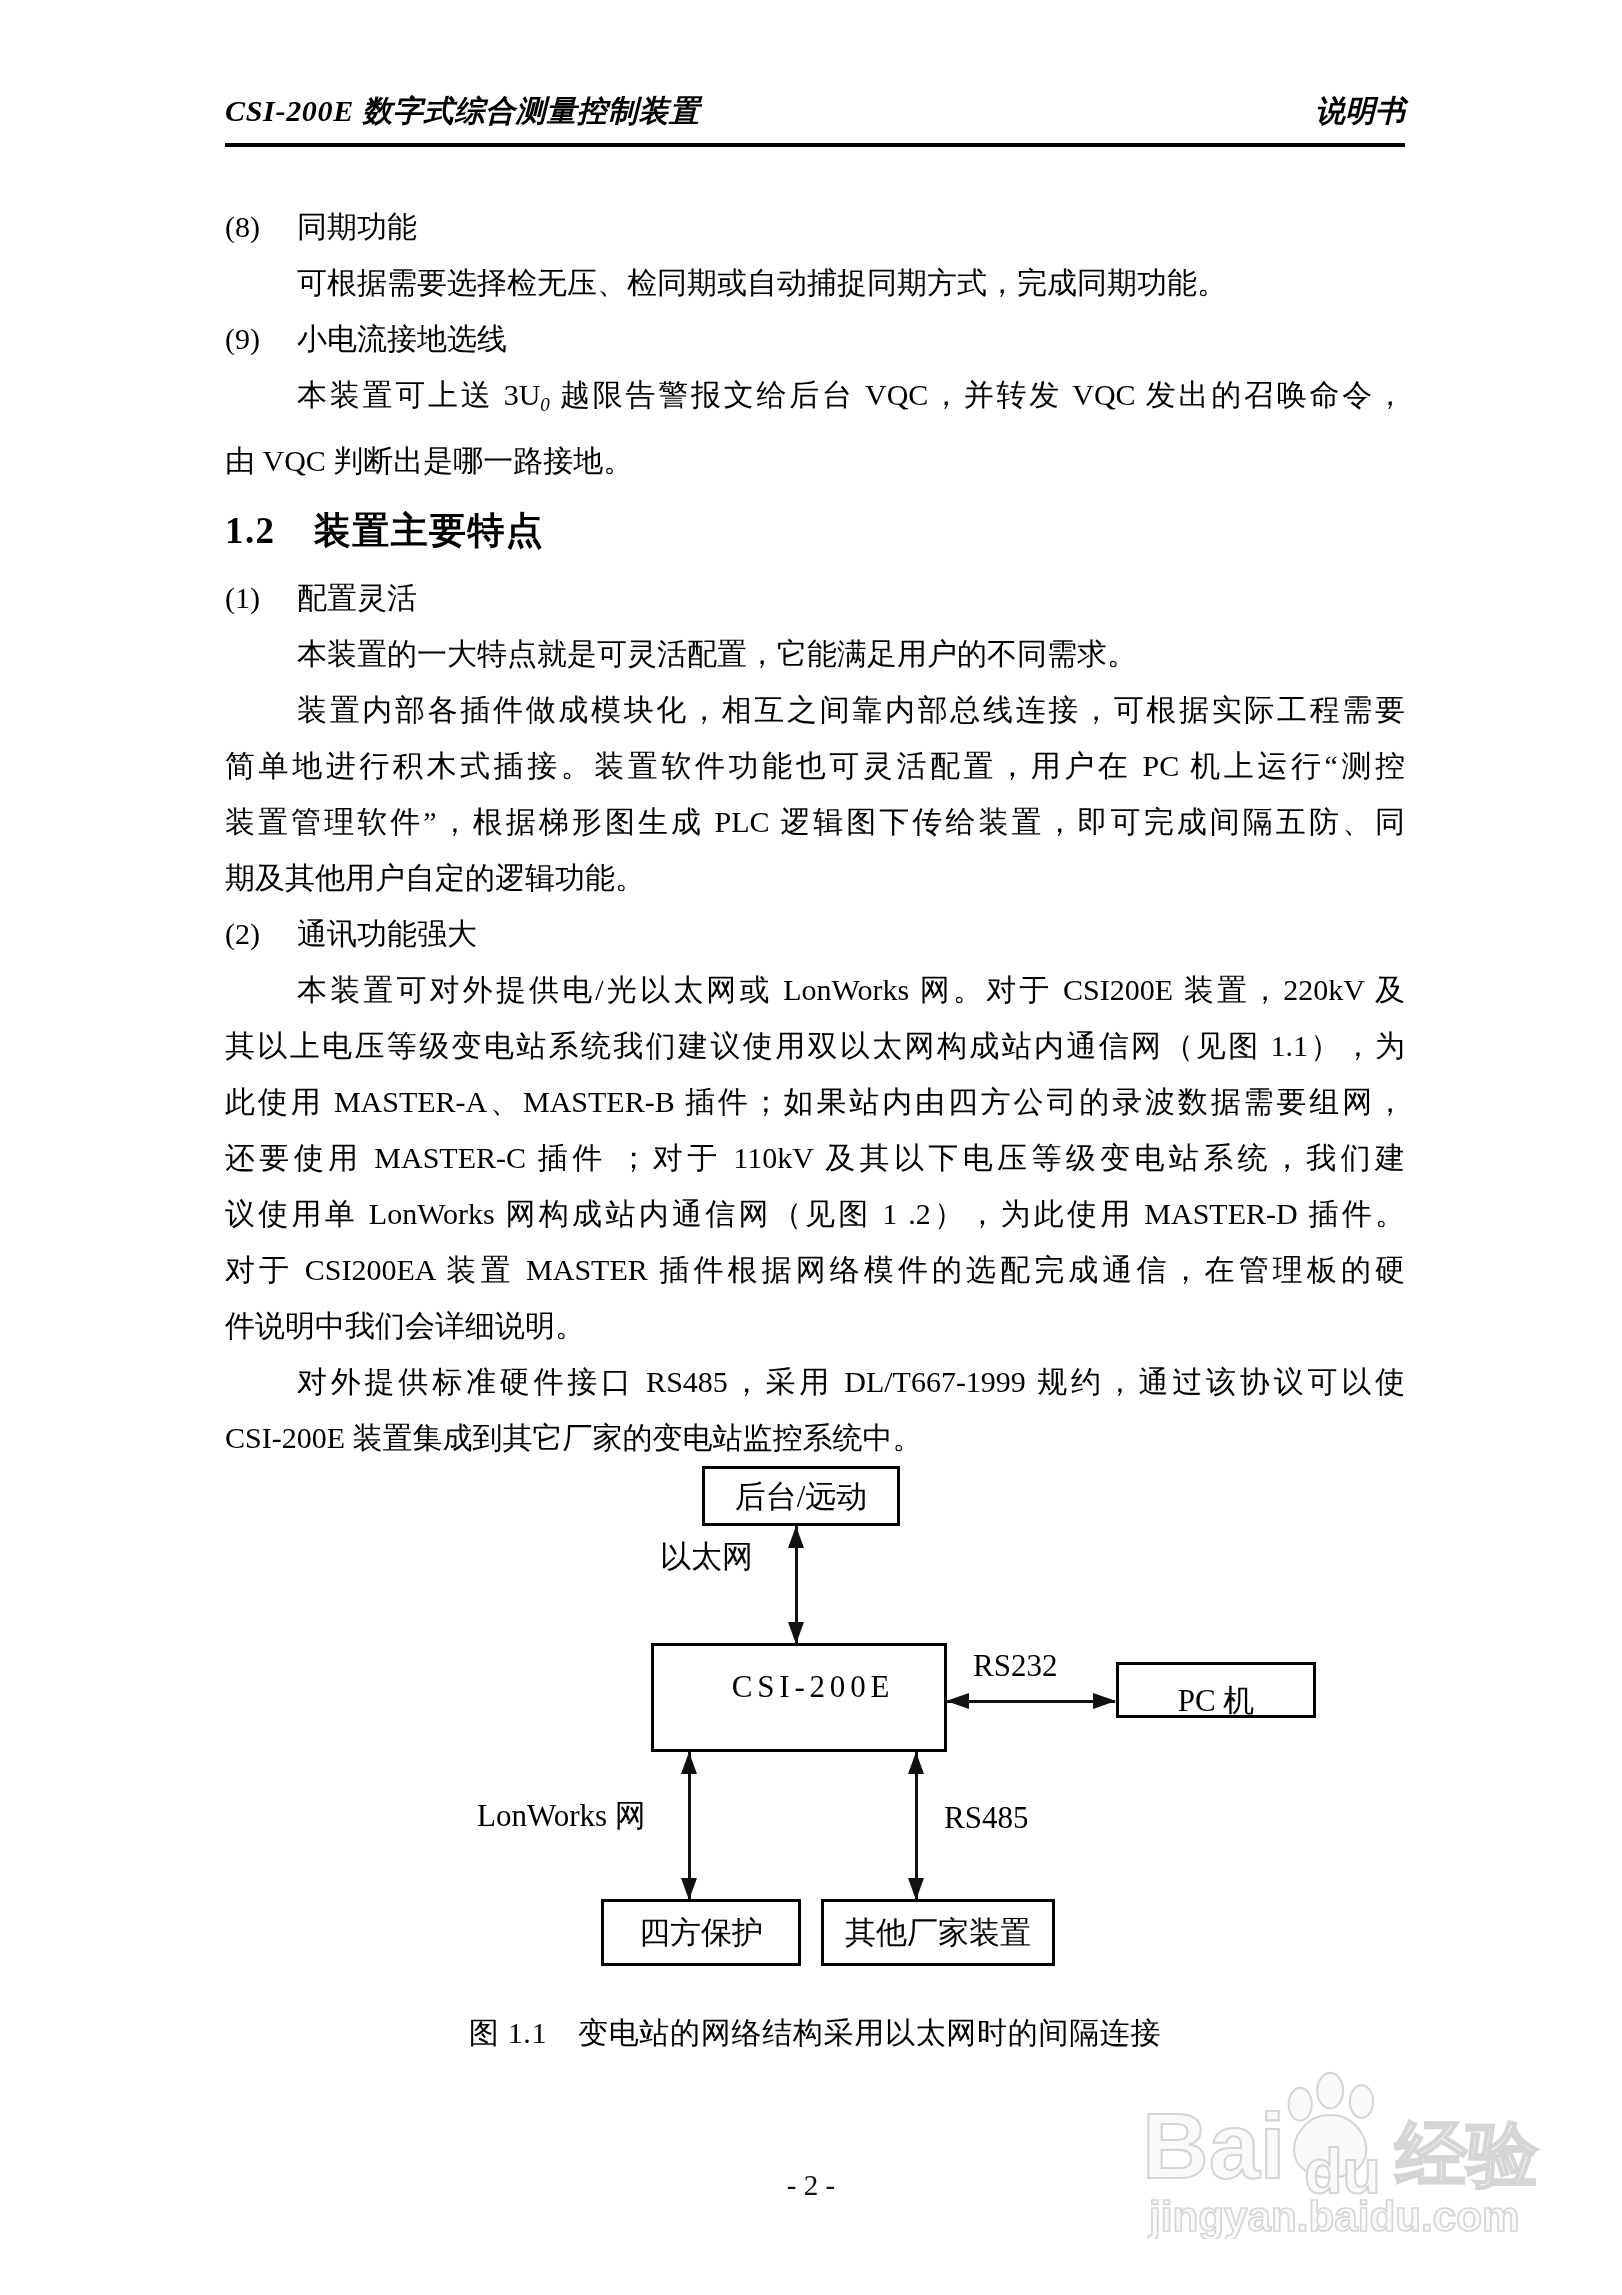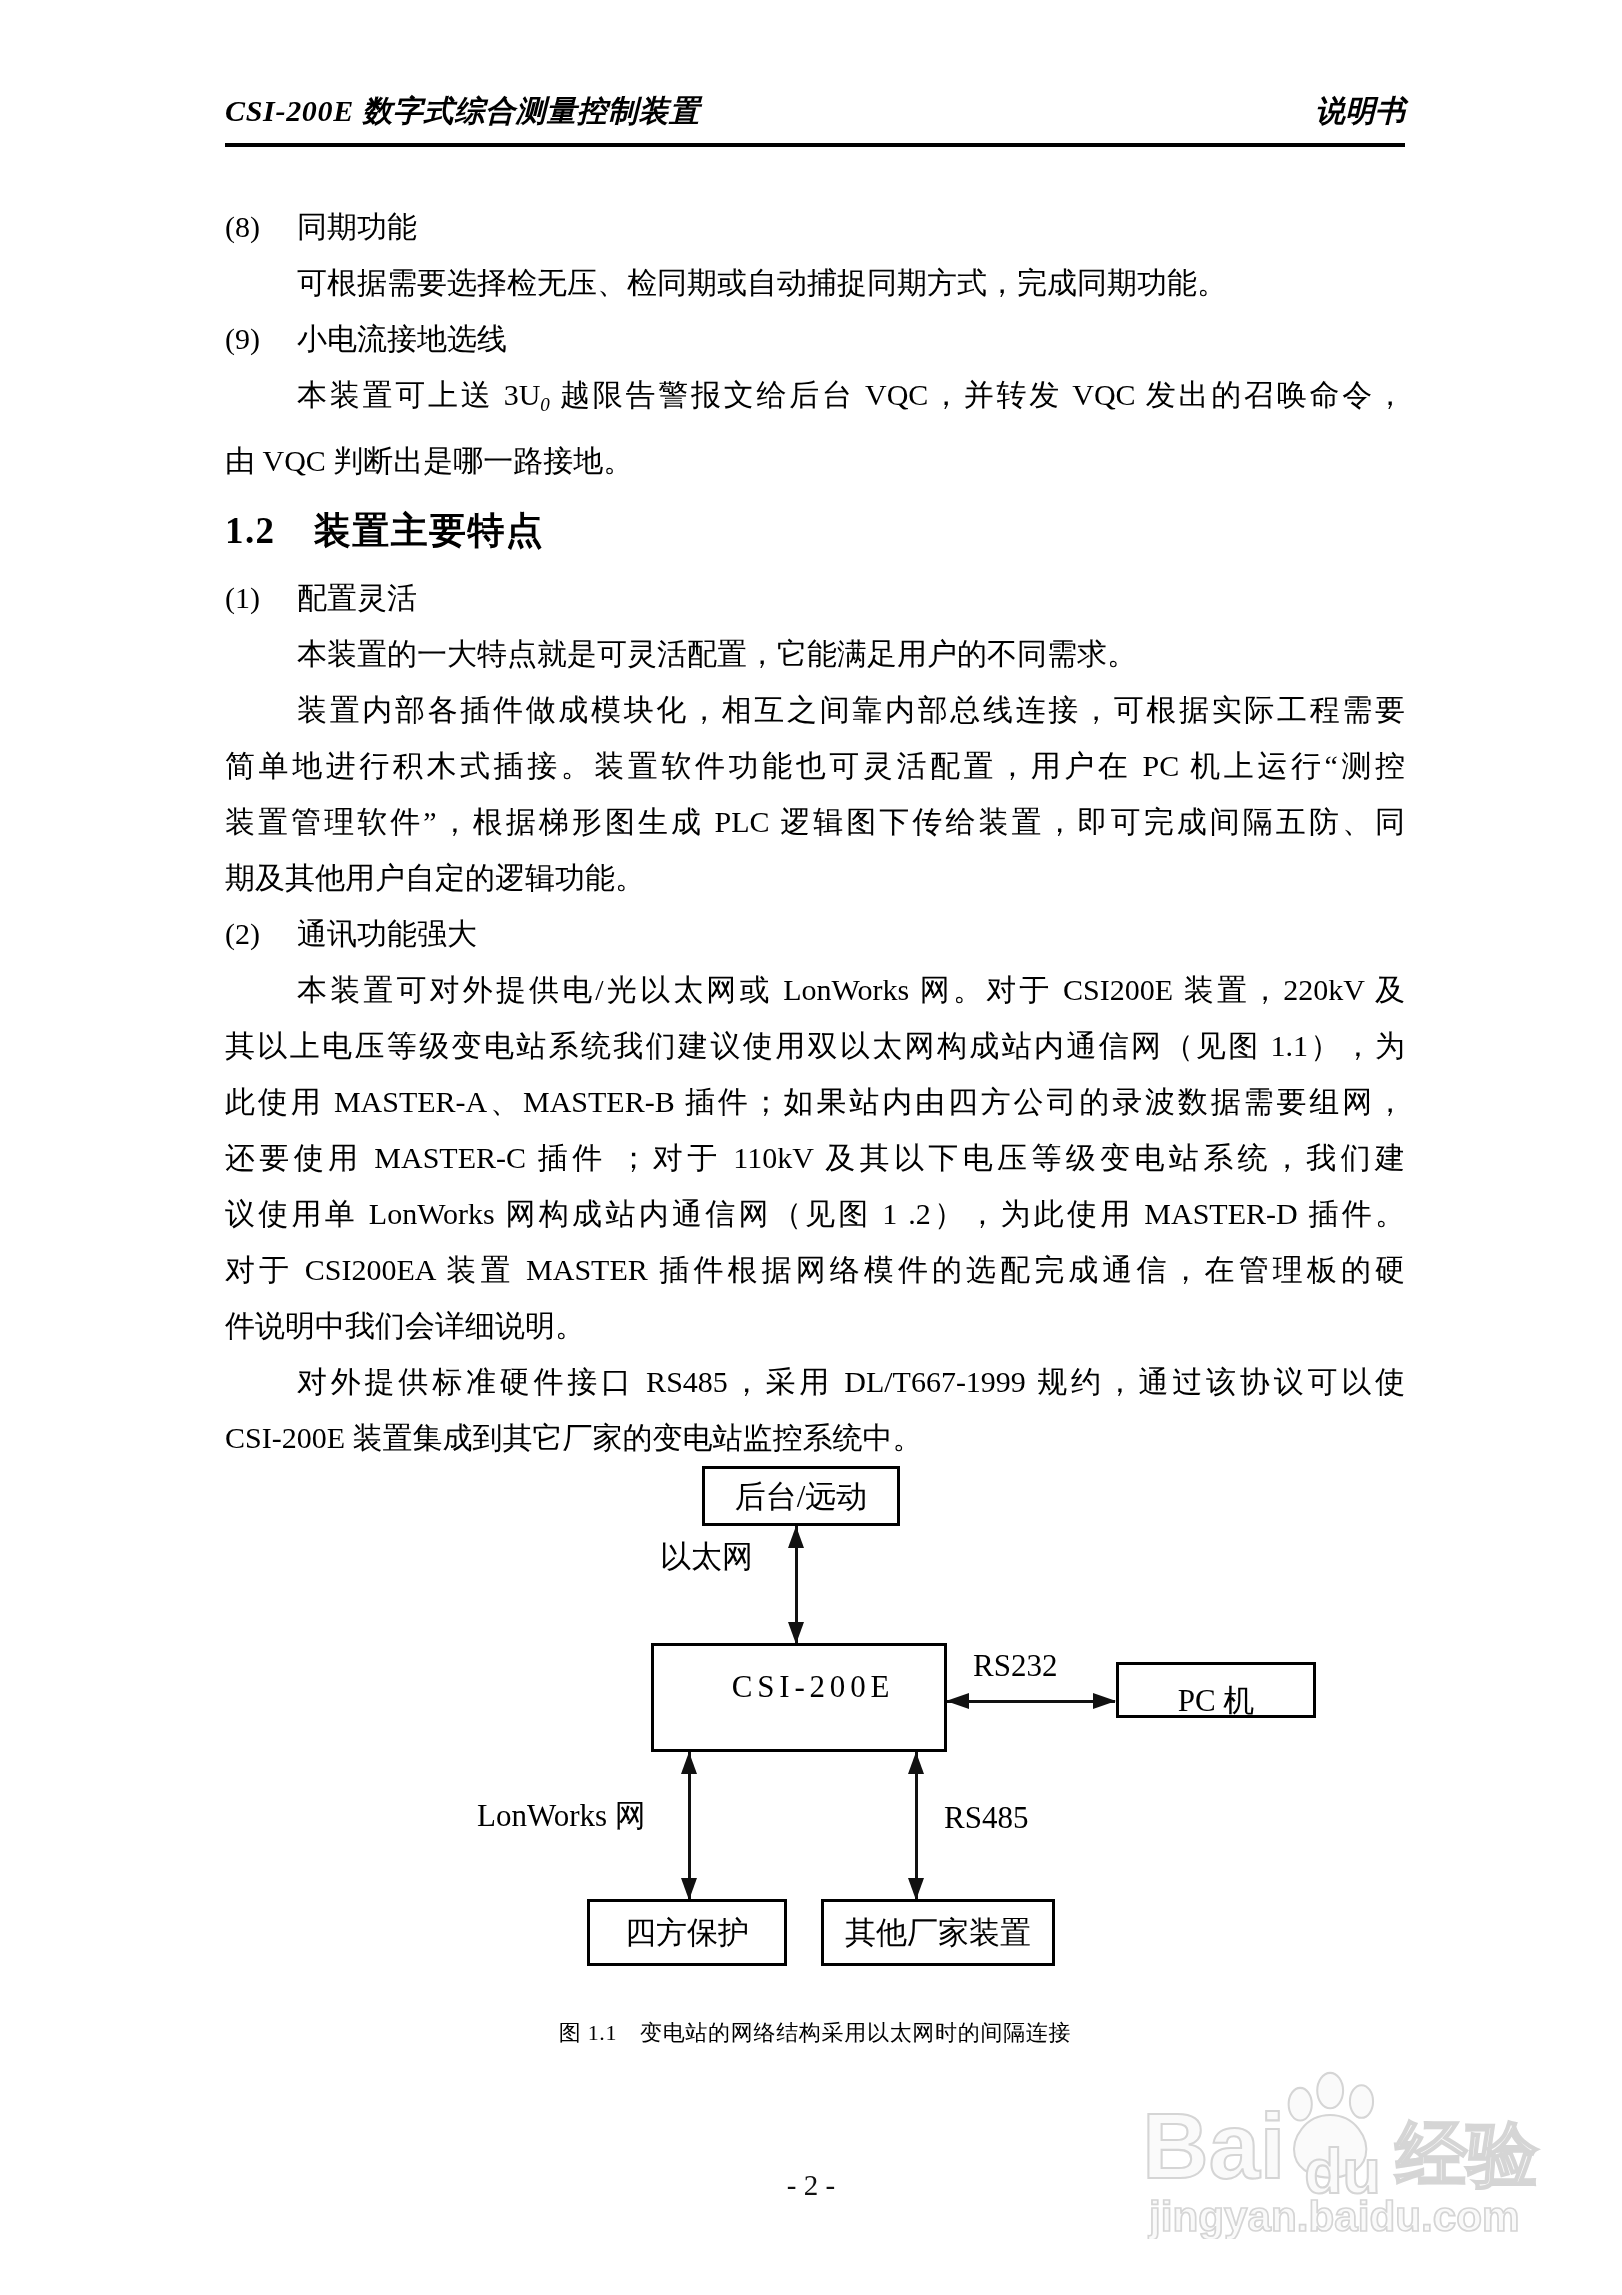--- a/index.html
+++ b/index.html
@@ -20,21 +20,21 @@
   .seg-it{}
   .seg-sub{font-style:italic;font-size:19px;vertical-align:-5.5px;}
   
   .diagram{position:relative;margin:0 217px 0 225px;width:1180px;height:600px;}
   .dbox{position:absolute;border:3.4px solid #000;background:#fff;text-align:center;
         font-size:31px;box-sizing:border-box;}
   .node-backstage{left:477px;top:0;width:198px;height:60px;line-height:55px;}
   .node-device{left:426px;top:177px;width:296px;height:109px;}
   .node-device .dlabel{display:block;padding-top:23px;font-size:31px;letter-spacing:4.8px;padding-left:28px;}
   .node-pc{left:891px;top:196px;width:200px;height:56px;line-height:72px;}
-  .node-sifang{left:362px;top:433px;width:200px;height:67px;line-height:61px;}
+  .node-sifang{left:376px;top:433px;width:200px;height:67px;line-height:61px;}
   .node-other{left:596px;top:433px;width:234px;height:67px;line-height:61px;}
   .elabel{position:absolute;font-size:31px;line-height:34px;}
   .lbl-ethernet{left:429px;top:74px;width:99px;text-align:right;}
   .lbl-rs232{left:748px;top:183px;}
   .lbl-lonworks{left:252px;top:333px;width:184px;}
   .lbl-rs485{left:719px;top:335px;}
   
   .varrow{position:absolute;width:2.7px;background:#111;}
   .varrow:before,.varrow:after{content:"";position:absolute;left:-7.5px;border-left:8.9px solid transparent;
         border-right:8.9px solid transparent;}
@@ -43,21 +43,21 @@
   .arr-eth{left:570px;top:60px;height:117px;}
   .arr-lon{left:463px;top:286px;height:147px;}
   .arr-485{left:690px;top:286px;height:147px;}
   .harrow{position:absolute;height:2.7px;background:#111;}
   .harrow:before,.harrow:after{content:"";position:absolute;top:-7.5px;border-top:8.9px solid transparent;
         border-bottom:8.9px solid transparent;}
   .harrow:before{left:-0.7px;border-right:23px solid #111;}
   .harrow:after{right:-0.7px;border-left:23px solid #111;}
   .arr-232{left:722px;top:234px;width:168px;}
   .fig-caption{position:absolute;left:0;top:549px;width:100%;text-align:center;
-        font-size:22px;line-height:35px;letter-spacing:0.7px;}
+        font-size:30px;line-height:35px;letter-spacing:0.7px;}
   
   .page-number{position:absolute;left:0;top:2169px;width:1622px;text-align:center;
         font-size:29px;color:#111;}
   .watermark{position:absolute;left:1142px;top:2062px;width:409px;height:177px;}
 </style>
 </head>
 <body>
 
 <div class="page">
 

